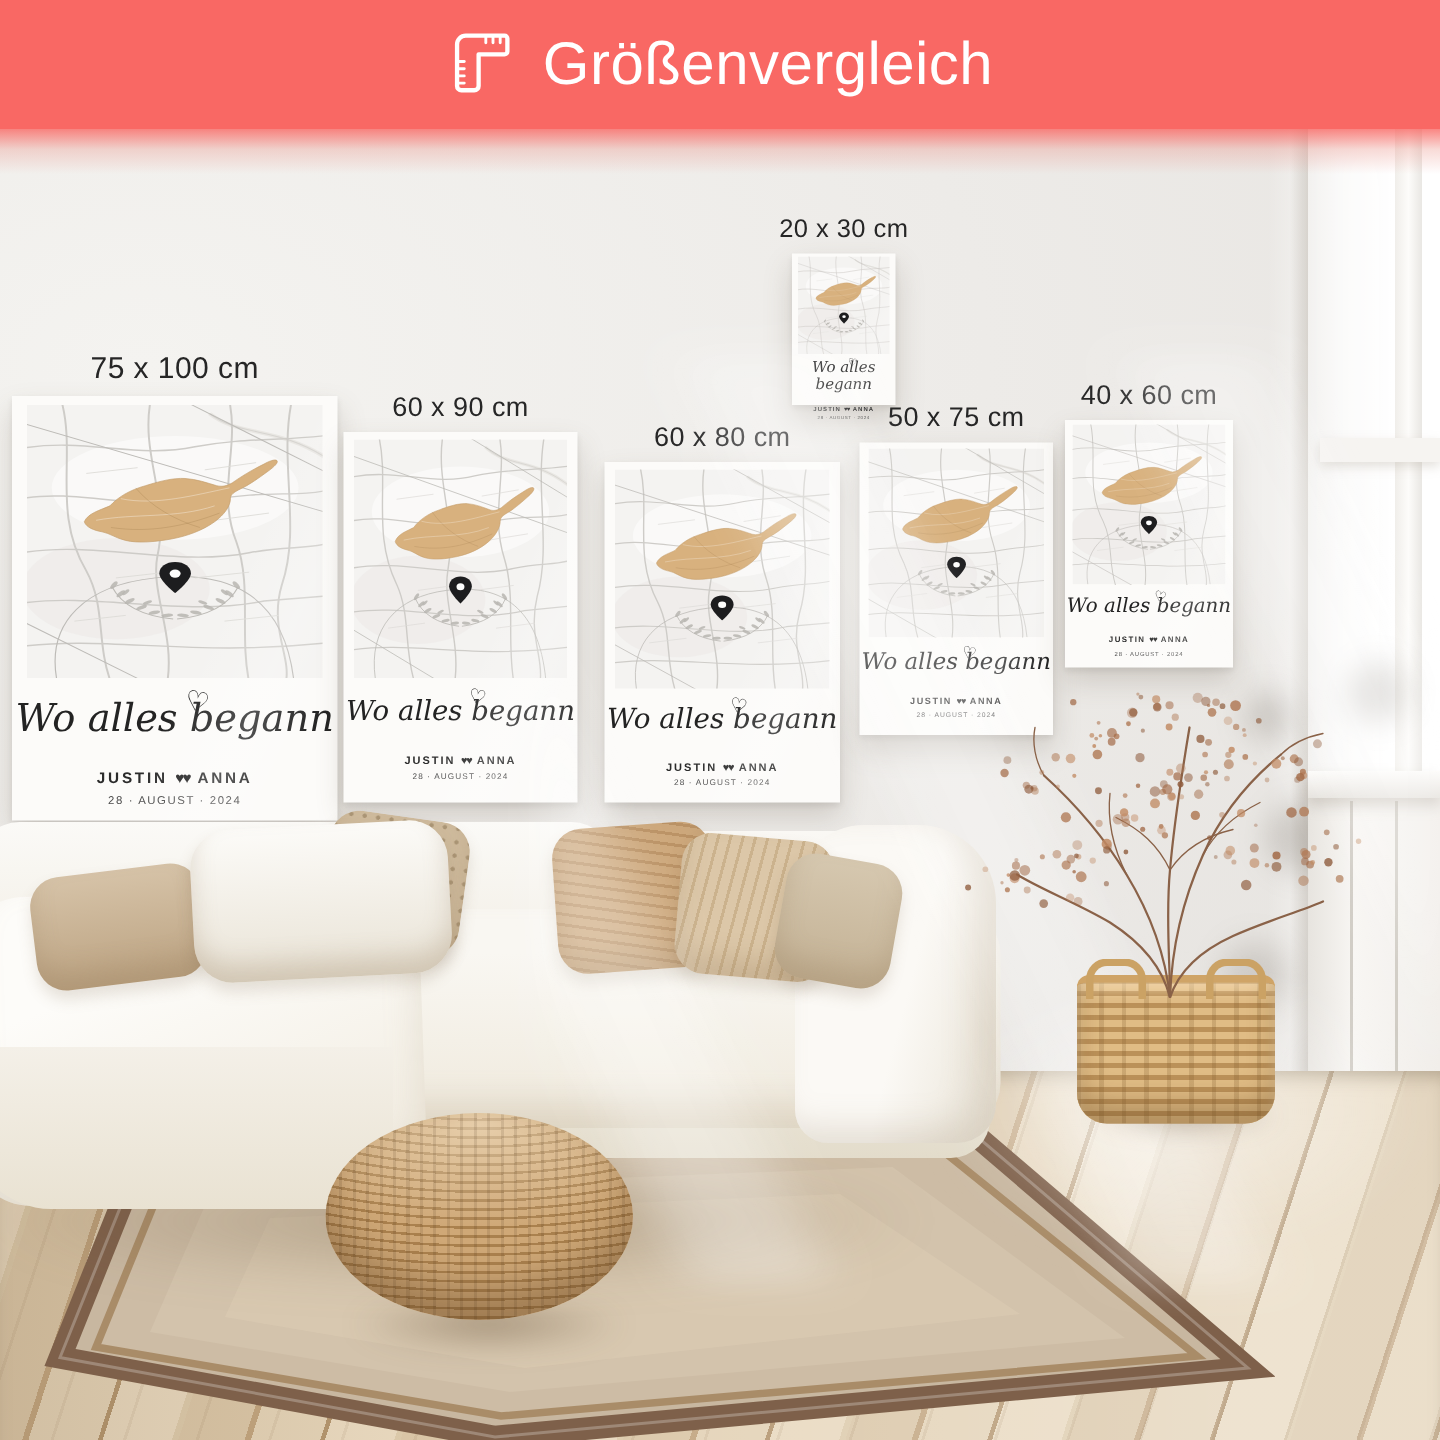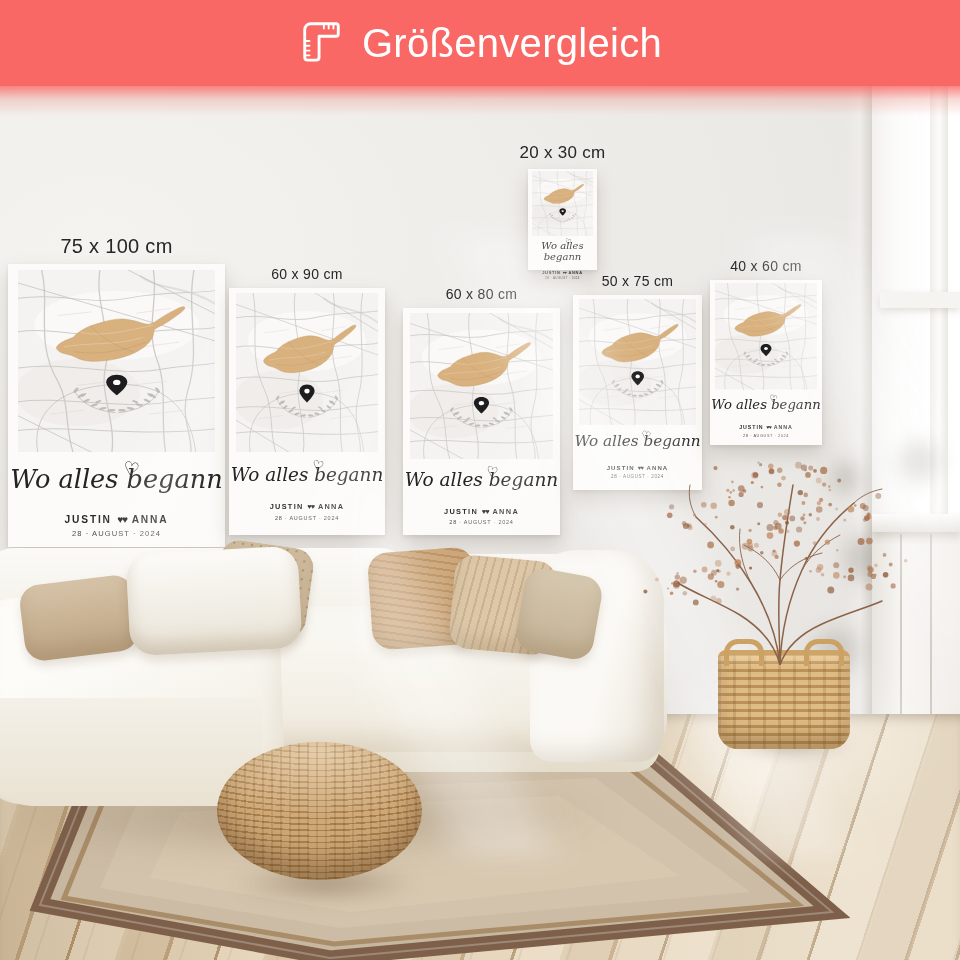--- a/index.html
+++ b/index.html
@@ -54,21 +54,21 @@
   .light-pool{position:absolute;left:560px;top:520px;width:420px;height:300px;z-index:15;
         pointer-events:none;filter:blur(16px);
         background:radial-gradient(55% 45% at 55% 45%,rgba(255,255,255,.5),rgba(255,255,255,0) 70%);}
 
   
   .poster{position:absolute;z-index:5;background:#fcfbf9;
           box-shadow:0 9px 18px rgba(100,88,70,.22),0 2px 4px rgba(0,0,0,.08);}
   .poster::after{content:"";position:absolute;inset:0;pointer-events:none;
           background:linear-gradient(115deg,rgba(255,255,255,0) 58%,rgba(255,255,255,.22) 74%,rgba(255,255,255,0) 88%);}
   .size-label{position:absolute;bottom:calc(100% + 6px);left:50%;transform:translateX(-50%);
-          white-space:nowrap;color:#262626;font-size:14px;font-weight:500;letter-spacing:.3px;}
+          white-space:nowrap;color:#262626;font-size:18px;font-weight:500;letter-spacing:.3px;}
   .poster.big .size-label{font-size:20px;}
   .poster.small .size-label{font-size:17px;}
   .poster-inner{display:flex;flex-direction:column;height:100%;}
   .poster-map{height:calc(var(--h)*0.645px);
           margin:calc(var(--h)*0.02px) calc(var(--w)*0.045px) 0;}
   .poster-map svg{width:100%;height:100%;display:block;}
   .script{position:relative;text-align:center;font-family:"DejaVu Serif",serif;font-style:italic;
           color:#232323;line-height:1.05;font-size:calc(var(--w)*0.118px);
           margin-top:calc(var(--h)*0.05px);}
   .script .heart{position:absolute;left:53%;top:-.42em;font-size:.72em;font-style:normal;

